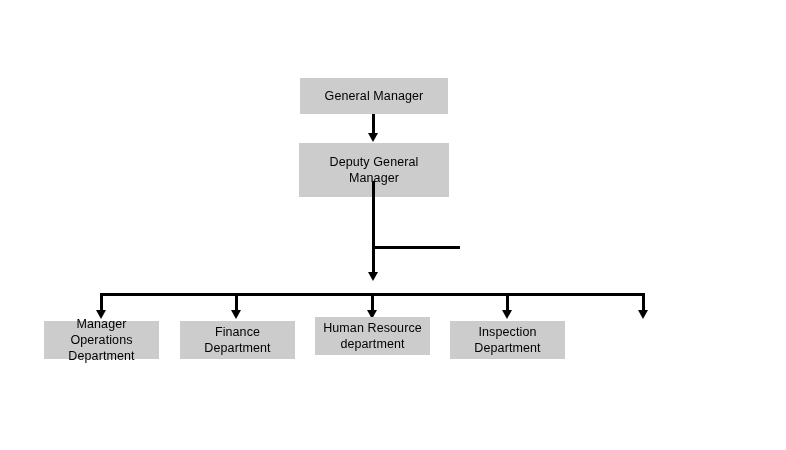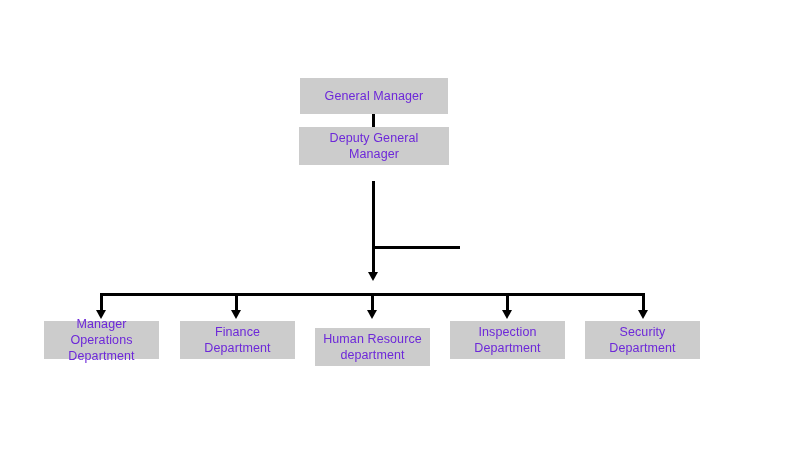--- a/index.html
+++ b/index.html
@@ -14,21 +14,21 @@
   #chart-canvas {
     position: relative;
     width: 786px;
     height: 450px;
     background: #ffffff;
     overflow: hidden;
   }
   .node-box {
     position: absolute;
     background: #cccccc;
-    color: #6d28d9;
+    color: #000000;
     display: flex;
     align-items: center;
     justify-content: center;
     text-align: center;
     font-size: 12.5px;
     line-height: 16px;
     letter-spacing: 0.1px;
     box-sizing: border-box;
     padding: 2px 4px;
     white-space: pre-line;
@@ -57,21 +57,21 @@
 
 <div id="chart-canvas">
 
   <div class="node-box" style="left:300px; top:78px; width:148px; height:36px;">
     <span class="node-label">General Manager</span>
   </div>
 
   <div class="connector v-line" style="left:372px; top:114px; height:20px;"></div>
   <div class="arrow-head" style="left:368px; top:133px;"></div>
 
-  <div class="node-box" style="left:299px; top:127px; width:150px; height:38px;text-align:center;">
+  <div class="node-box" style="left:299px; top:143px; width:150px; height:54px;text-align:center;">
     <span class="node-label">Deputy General Manager</span>
   </div>
 
   <div class="connector v-line" style="left:372px; top:181px; height:92px;"></div>
 
   <div class="connector h-line" style="left:372px; top:246px; width:88px;"></div>
 
 
   <div class="arrow-head" style="left:368px; top:272px;"></div>
 
@@ -93,25 +93,22 @@
   <div class="arrow-head" style="left:638px; top:310px;"></div>
 
   <div class="node-box" style="left:44px; top:321px; width:115px; height:38px;">
     <span class="node-label">Manager Operations Department</span>
   </div>
 
   <div class="node-box" style="left:180px; top:321px; width:115px; height:38px;justify-content:flex-end;">
     <span class="node-label">Finance Department</span>
   </div>
 
-  <div class="node-box" style="left:315px; top:328px; width:115px; height:38px;">
+  <div class="node-box" style="left:315px; top:317px; width:115px; height:38px;">
     <span class="node-label">Human Resource department</span>
   </div>
 
   <div class="node-box" style="left:450px; top:321px; width:115px; height:38px;justify-content:center;">
     <span class="node-label">Inspection Department</span>
   </div>
 
-  <div class="node-box" style="left:585px; top:321px; width:115px; height:38px;">
-    <span class="node-label">Security Department</span>
-  </div>
 
 </div>
 
 </body></html>

